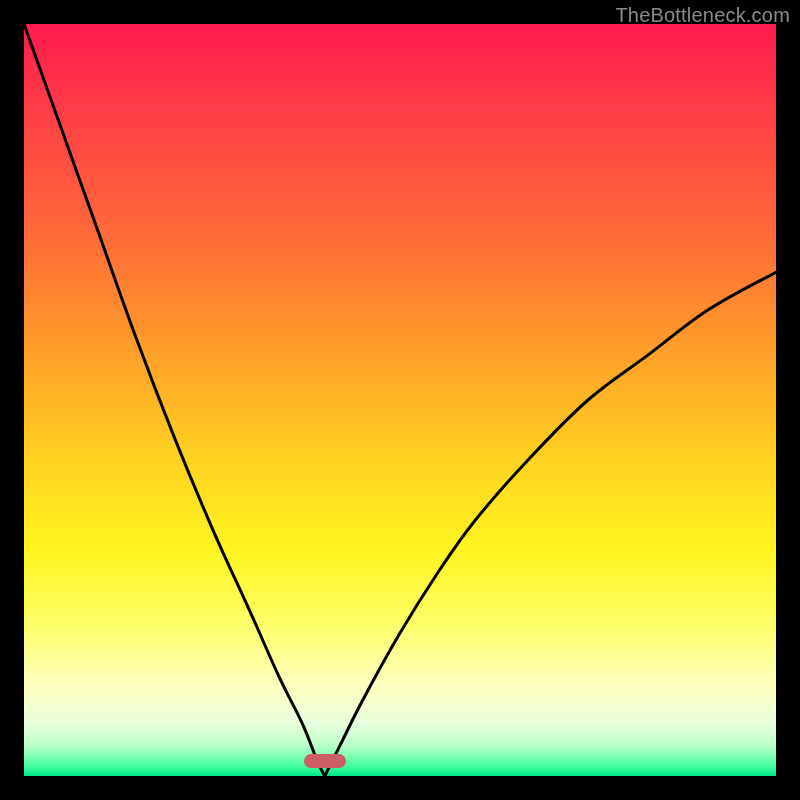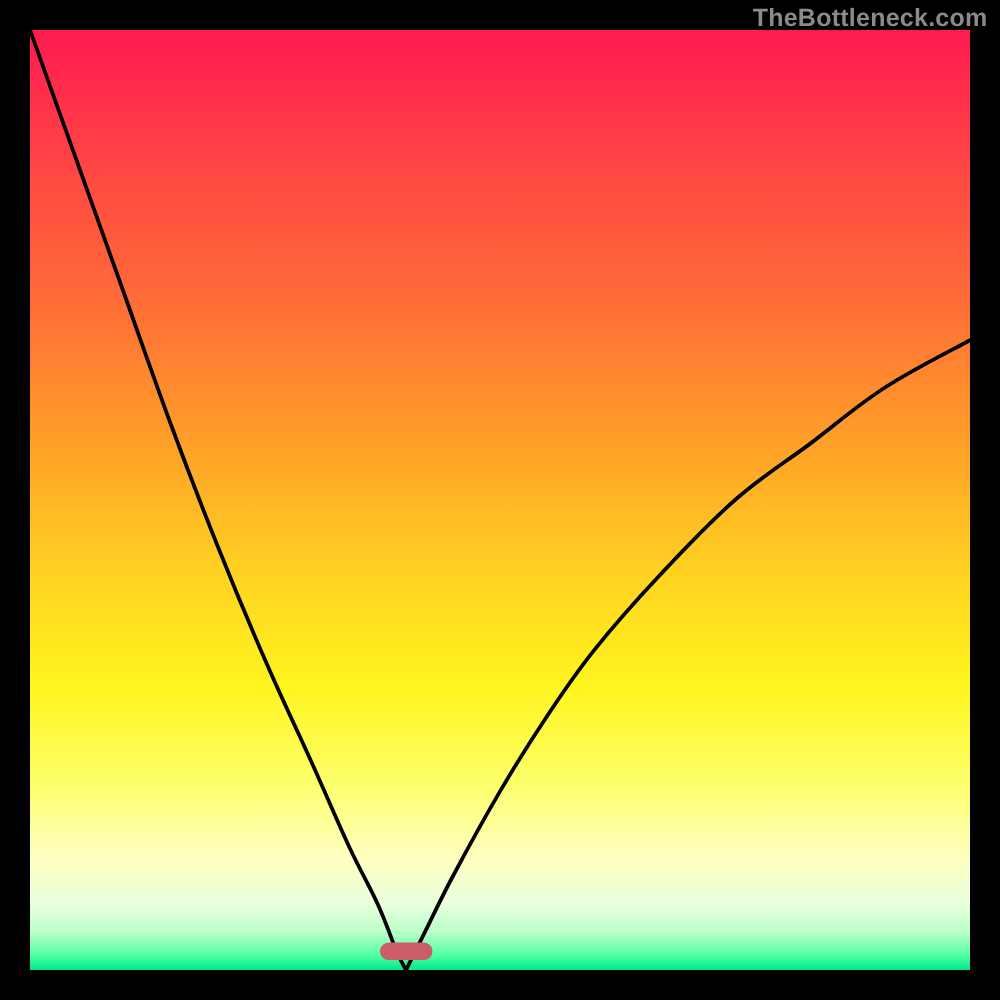--- a/index.html
+++ b/index.html
@@ -43,21 +43,21 @@
     );
   }
   .watermark {
     position: absolute;
     top: 4px;
     right: 10px;
     color: #8a8a8a;
     font-size: 20px;
     letter-spacing: 0.2px;
     z-index: 10;
-    font-weight: 700;
+    font-weight: 400;
   }
   svg.curves {
     position: absolute;
     left: 0;
     top: 0;
     width: 752px;
     height: 752px;
     z-index: 5;
   }
   .marker {

